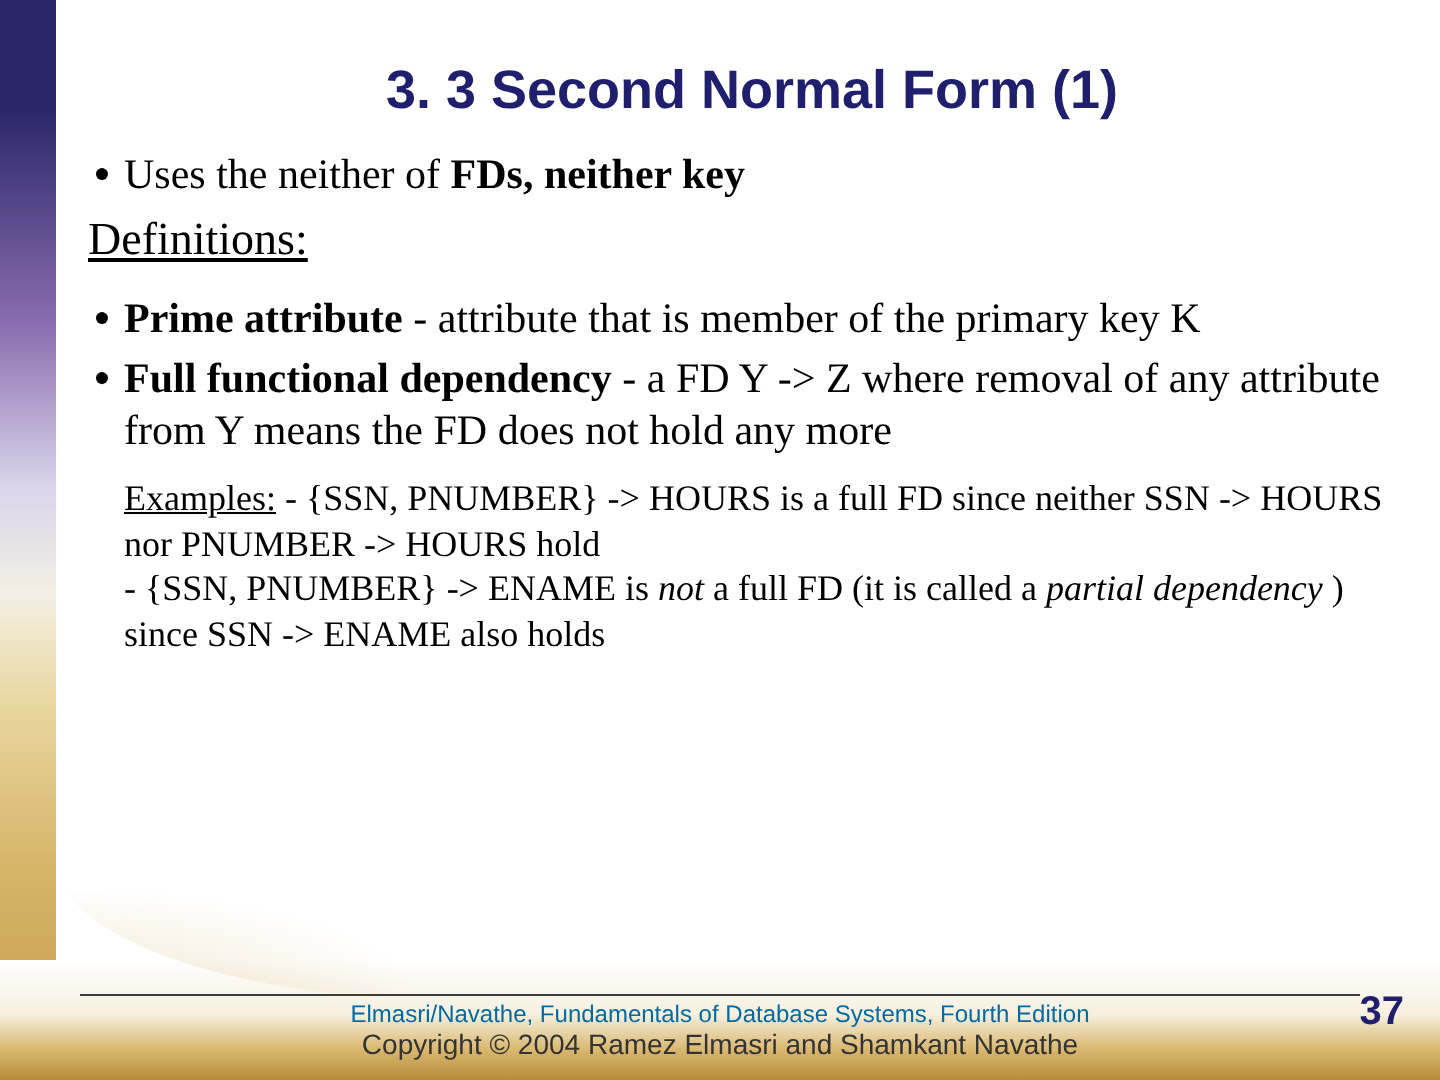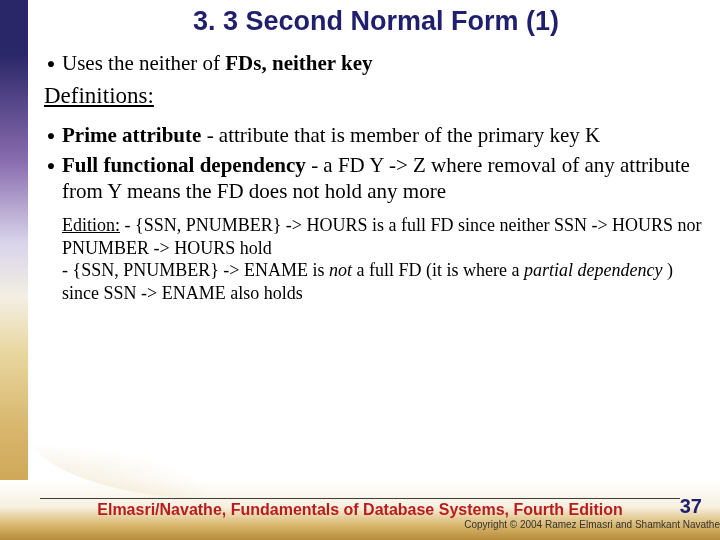--- a/index.html
+++ b/index.html
@@ -58,21 +58,21 @@
     border-bottom-left-radius: 200px 70px;
     background: radial-gradient(ellipse 260px 80px at 0% 100%, rgba(215,181,106,0.35) 0%, rgba(255,255,255,0) 70%);
     pointer-events: none;
   }
   .content {
     position: absolute;
     left: 44px;
     top: 0;
     right: 12px;
     bottom: 0;
-    padding-top: 6px;
+    padding-top: 30px;
     color: #000;
   }
   h1.title {
     margin: 0 0 14px 0;
     text-align: center;
     font-family: Arial, Helvetica, sans-serif;
     font-weight: bold;
     font-size: 27px;
     color: #1f1f6e;
   }
@@ -117,29 +117,28 @@
     width: 720px;
     text-align: center;
   }
   .footer-rule {
     margin: 0 40px 2px 40px;
     border: 0;
     border-top: 1px solid rgba(0,0,0,0.75);
   }
   .footer-title {
     font-family: Arial, Helvetica, sans-serif;
-    font-size: 16px;
-    font-weight: bold;
-    color: #b91c1c;
+    font-size: 12px;
+    font-weight: normal;
+    color: #0369a1;
   }
   .footer-copy {
     font-family: Arial, Helvetica, sans-serif;
-    font-size: 10px;
+    font-size: 14px;
     color: #333;
-    text-align: right;
   }
   .page-num {
     position: absolute;
     right: 18px;
     bottom: 22px;
     font-family: Arial, Helvetica, sans-serif;
     font-size: 20px;
     font-weight: bold;
     color: #1f1f6e;
   }
@@ -173,24 +172,24 @@
     </div>
 
     <div class="row">
       <span class="bullet-dot">●</span>
       <span>
         <span class="b">Full functional dependency</span><span> - a FD  Y -&gt; Z where removal of any attribute from Y means the FD does not hold any more</span>
       </span>
     </div>
 
     <div class="examples indent">
-      <span class="ex-head">Edition:</span><span>    - {SSN, PNUMBER} -&gt; HOURS is a full FD since neither SSN -&gt; HOURS nor PNUMBER -&gt; HOURS hold</span>
+      <span class="ex-head">Examples:</span><span>    - {SSN, PNUMBER} -&gt; HOURS is a full FD since neither SSN -&gt; HOURS nor PNUMBER -&gt; HOURS hold</span>
       <br>
       <span>
-        <span> - {SSN, PNUMBER} -&gt; ENAME is </span><span class="i">not</span><span>  a full FD (it is where a </span><span class="i">partial dependency</span><span> ) since SSN -&gt; ENAME also holds</span>
+        <span> - {SSN, PNUMBER} -&gt; ENAME is </span><span class="i">not</span><span>  a full FD (it is called a </span><span class="i">partial dependency</span><span> ) since SSN -&gt; ENAME also holds</span>
       </span>
     </div>
 
   </div>
 
   <div class="footer">
     <hr class="footer-rule">
     <div class="footer-title">Elmasri/Navathe, Fundamentals of Database Systems, Fourth Edition</div>
     <div class="footer-copy">Copyright © 2004 Ramez Elmasri and Shamkant Navathe</div>
   </div>

